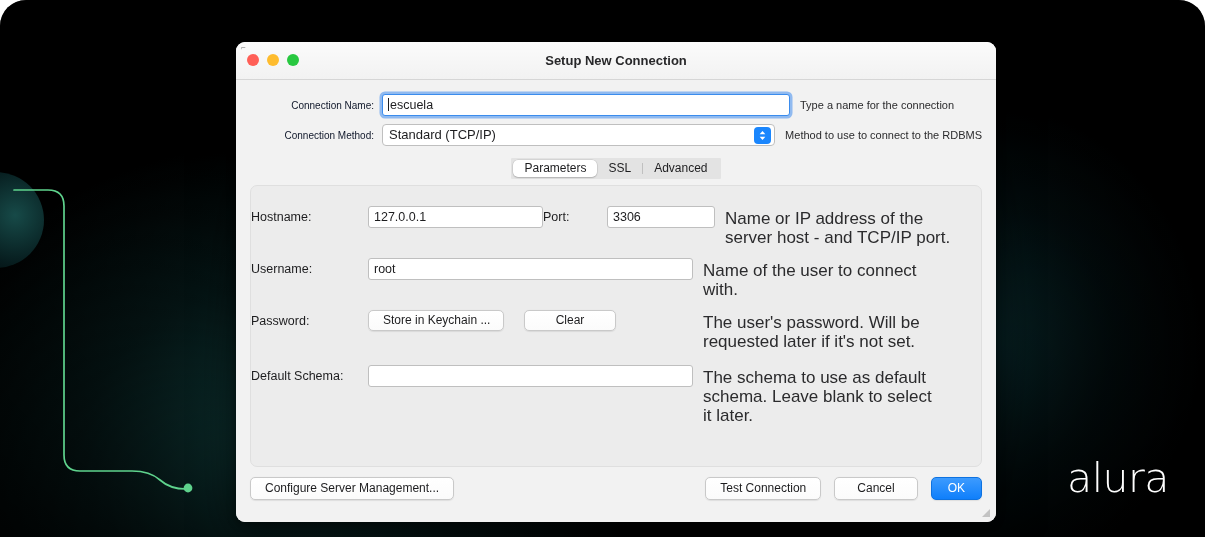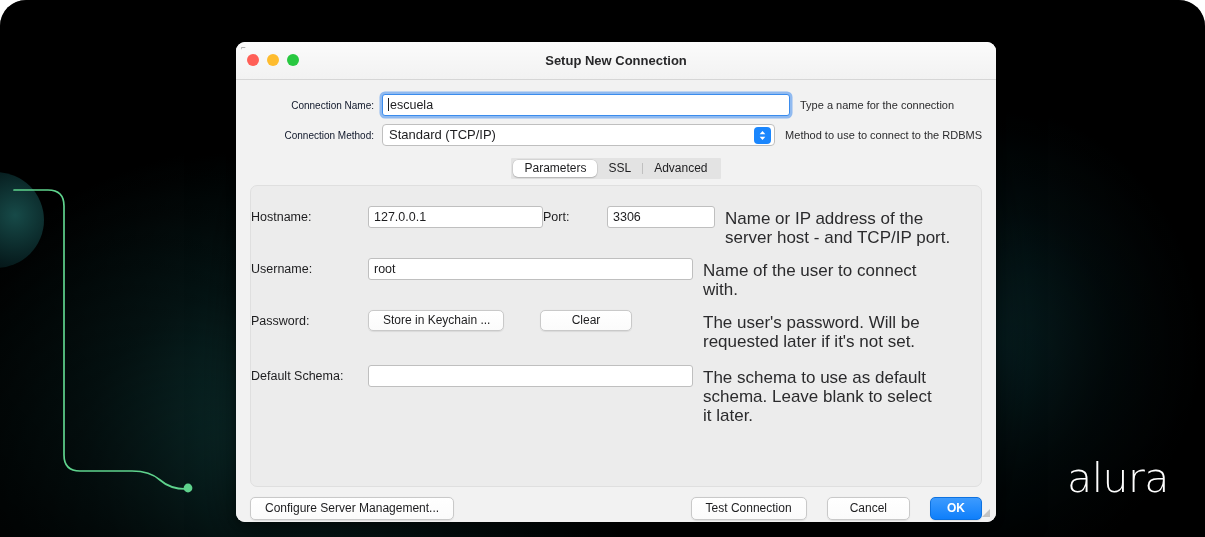--- a/index.html
+++ b/index.html
@@ -311,36 +311,35 @@
     text-align: center;
     box-shadow: 0 0.5px 1px rgba(0,0,0,0.08);
     font-family: "Liberation Sans", sans-serif;
     white-space: nowrap;
   }
 
   
   .footer {
     display: flex;
     align-items: center;
-    padding: 0 0 2px 0;
-    flex: 0 0 auto;
-    gap: 7px;
+    padding: 0 0 22px 0;
+    flex: 0 0 auto;
   }
   .footer .spacer { flex: 1 1 auto; }
   .btn-lg {
     height: 23px;
     line-height: 21px;
     font-size: 12px;
     padding: 0 14px;
   }
   .btn-ok {
     background: linear-gradient(#3d9bfe, #0f7ffb);
     border: 1px solid #0e72e0;
     color: #ffffff;
-    font-weight: bold;
+    font-weight: normal;
     padding: 0 16px;
   }
   .grip {
     position: absolute;
     right: 5px;
     bottom: 4px;
     width: 9px;
     height: 9px;
     opacity: 0.45;
   }
@@ -416,21 +415,21 @@
         </div>
 
         <div class="frow">
           <div class="flabel">Username:</div>
           <div class="finput" style="width:325px;">root</div>
           <div class="fhint">Name of the user to connect with.</div>
         </div>
 
         <div class="frow" style="margin-bottom:14px;">
           <div class="flabel">Password:</div>
-          <div style="display:flex; gap:36px; width:325px;">
+          <div style="display:flex; gap:20px; width:325px;">
             <div class="btn" style="width:136px;">Store in Keychain ...</div>
             <div class="btn" style="width:92px;">Clear</div>
           </div>
           <div class="fhint">The user's password. Will be requested later if it's not set.</div>
         </div>
 
         <div class="frow">
           <div class="flabel">Default Schema:</div>
           <div class="finput" style="width:325px;"></div>
           <div class="fhint">The schema to use as default schema. Leave blank to select it later.</div>

